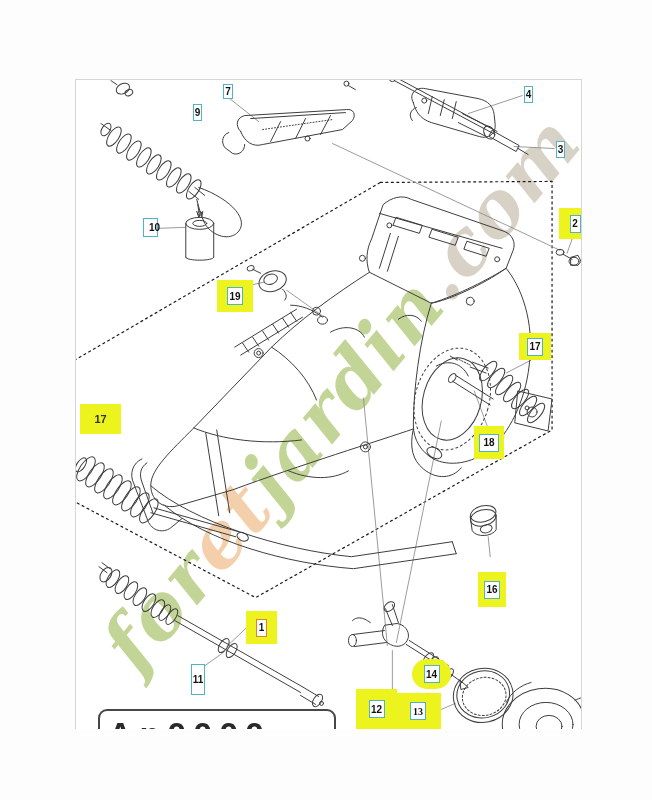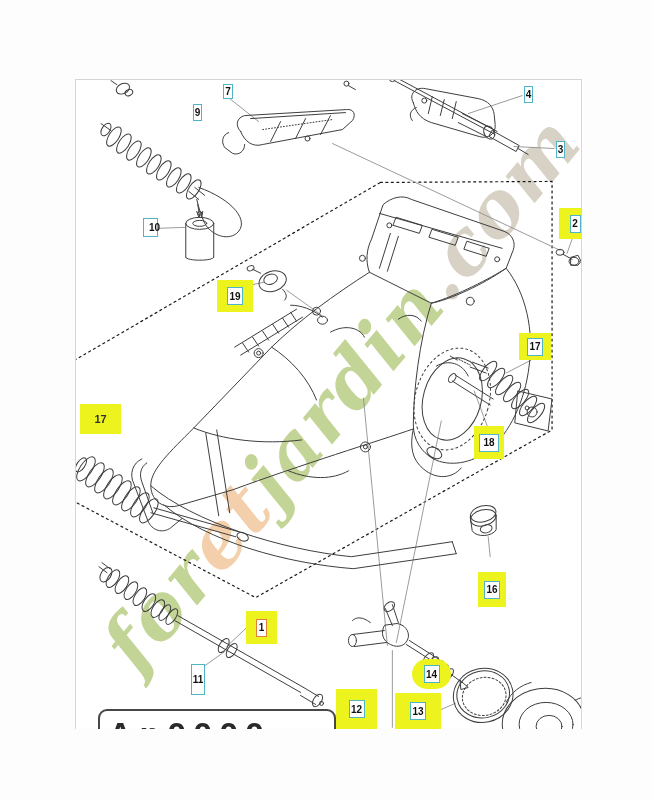--- a/index.html
+++ b/index.html
@@ -313,20 +313,20 @@
       </div>
       <div class="lbl yellow" style="left: 402px; top: 492px; width: 28px; height: 35px;">
         <div class="inner" style="width: 16px;">16</div>
       </div>
       <div class="lbl yellow-orange" style="left: 170px; top: 531px; width: 31px; height: 33px;">
         <div class="inner orange" style="width: 11px;">1</div>
       </div>
       <div class="lbl yellow" style="left: 336px; top: 579px; width: 39px; height: 30px; border-radius: 15px;">
         <div class="inner" style="width: 16px;">14</div>
       </div>
-      <div class="lbl yellow" style="left: 260px; top: 609px; width: 41px; height: 40px;">
+      <div class="lbl yellow" style="left: 280px; top: 609px; width: 41px; height: 40px;">
         <div class="inner" style="width: 16px;">12</div>
       </div>
       <div class="lbl yellow" style="left: 319px; top: 613px; width: 46px; height: 36px;">
-        <div class="inner" style="width: 16px;">13</div>
+        <div class="inner" style="width: 16px; font-family: Liberation Serif, serif;">13</div>
       </div>
     </div>
 </div>
 
 </body></html>

